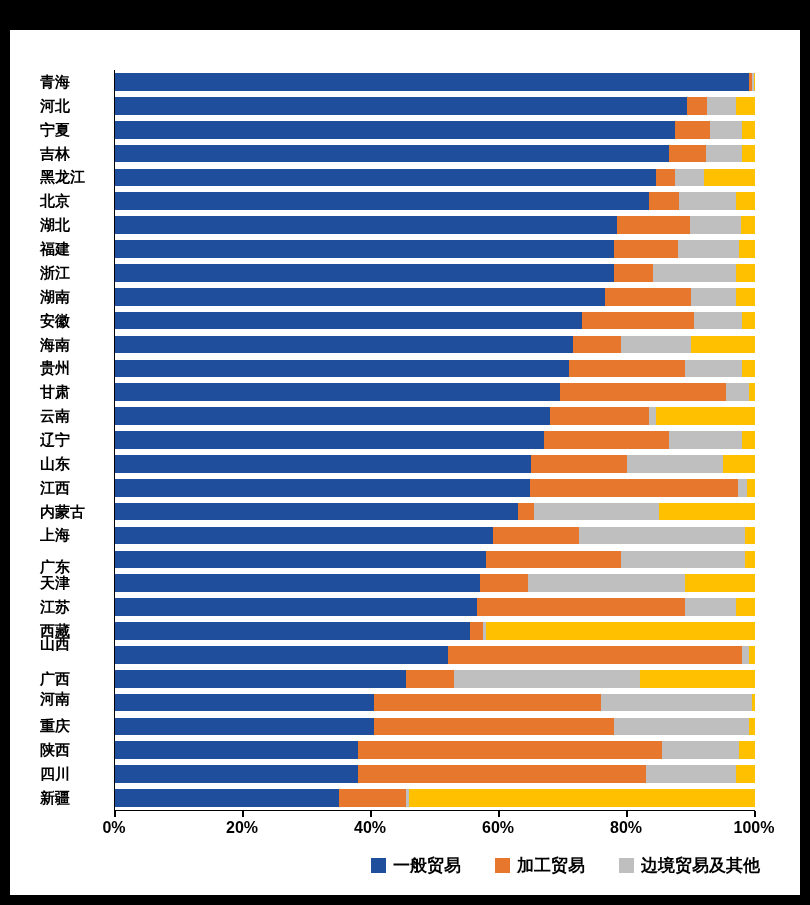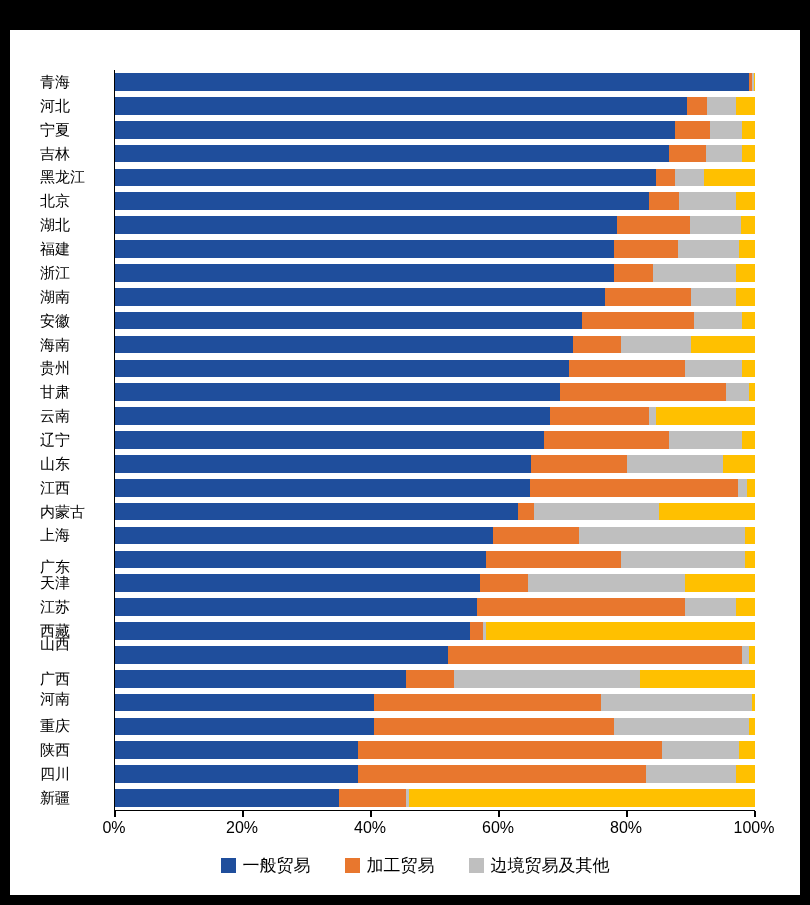--- a/index.html
+++ b/index.html
@@ -21,20 +21,21 @@
     height: 865px;
     background: #ffffff;
     box-sizing: border-box;
   }
   #plot-wrap {
     position: absolute;
     left: 0;
     top: 0;
     width: 758px;
     height: 865px;
+    font-weight: bold;
   }
   
   #ylabels {
     position: absolute;
     left: 30px;
     top: 40px;
     width: 70px;
     height: 740px;
   }
   .ylabel {
@@ -95,21 +96,21 @@
   }
   
   #legend {
     position: absolute;
     left: 60px;
     top: 818px;
     width: 690px;
     height: 34px;
     display: flex;
     align-items: center;
-    justify-content: center;
+    justify-content: flex-end;
     gap: 34px;
   }
   .legend-item {
     display: flex;
     align-items: center;
     gap: 7px;
     font-size: 17px;
     color: #000000;
     white-space: nowrap;
   }

